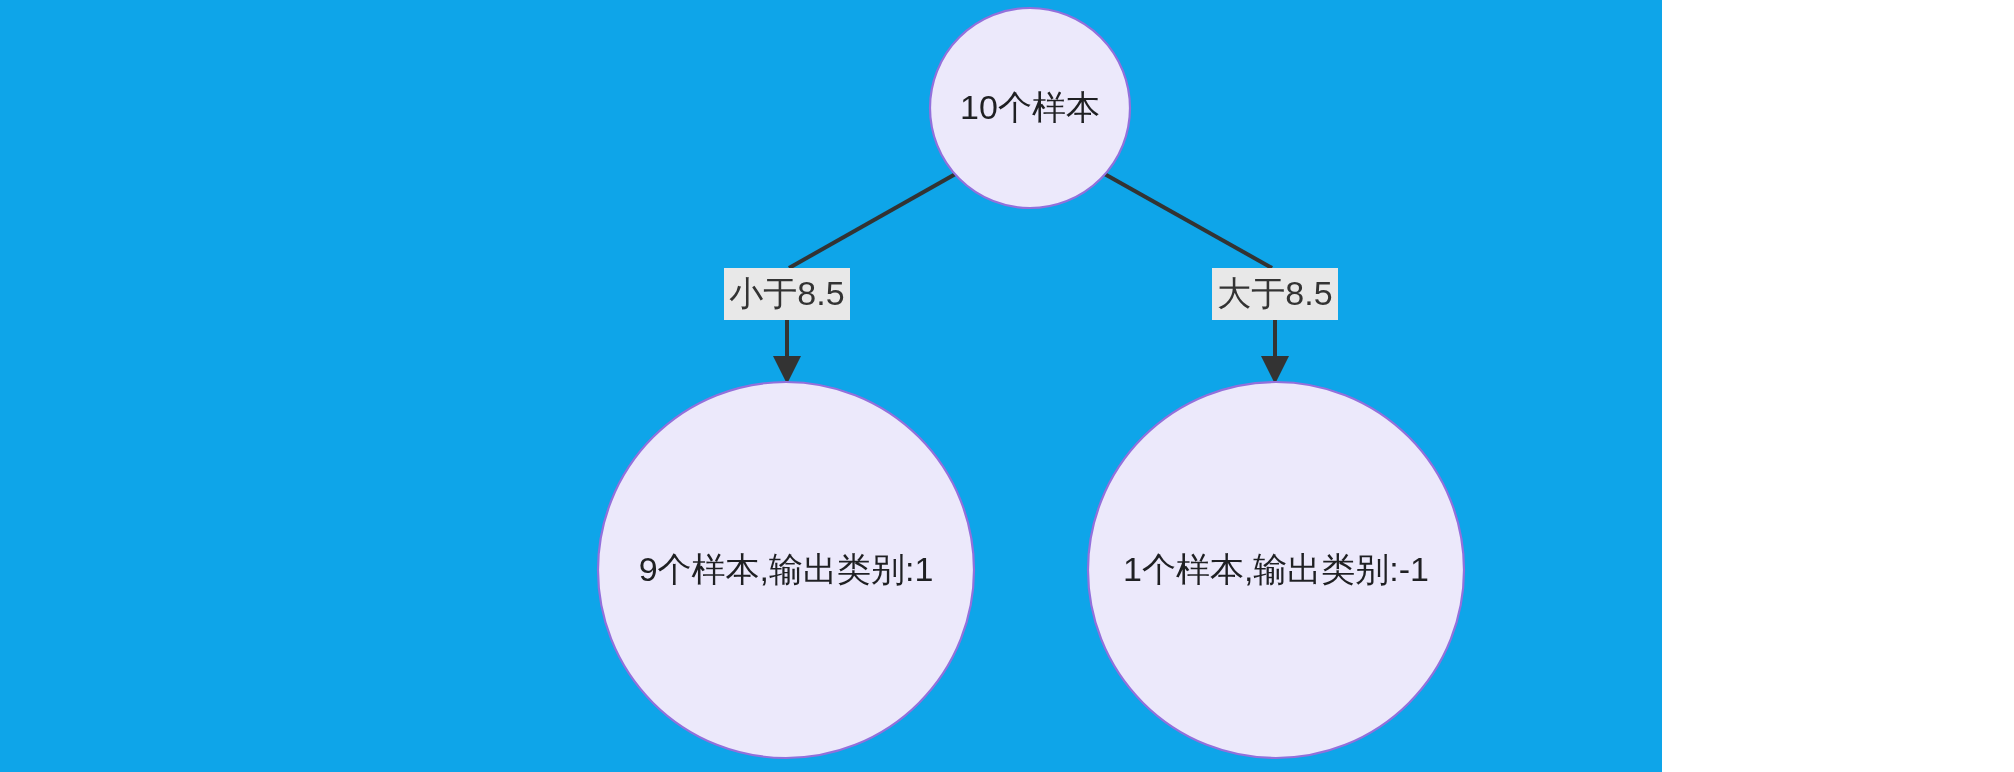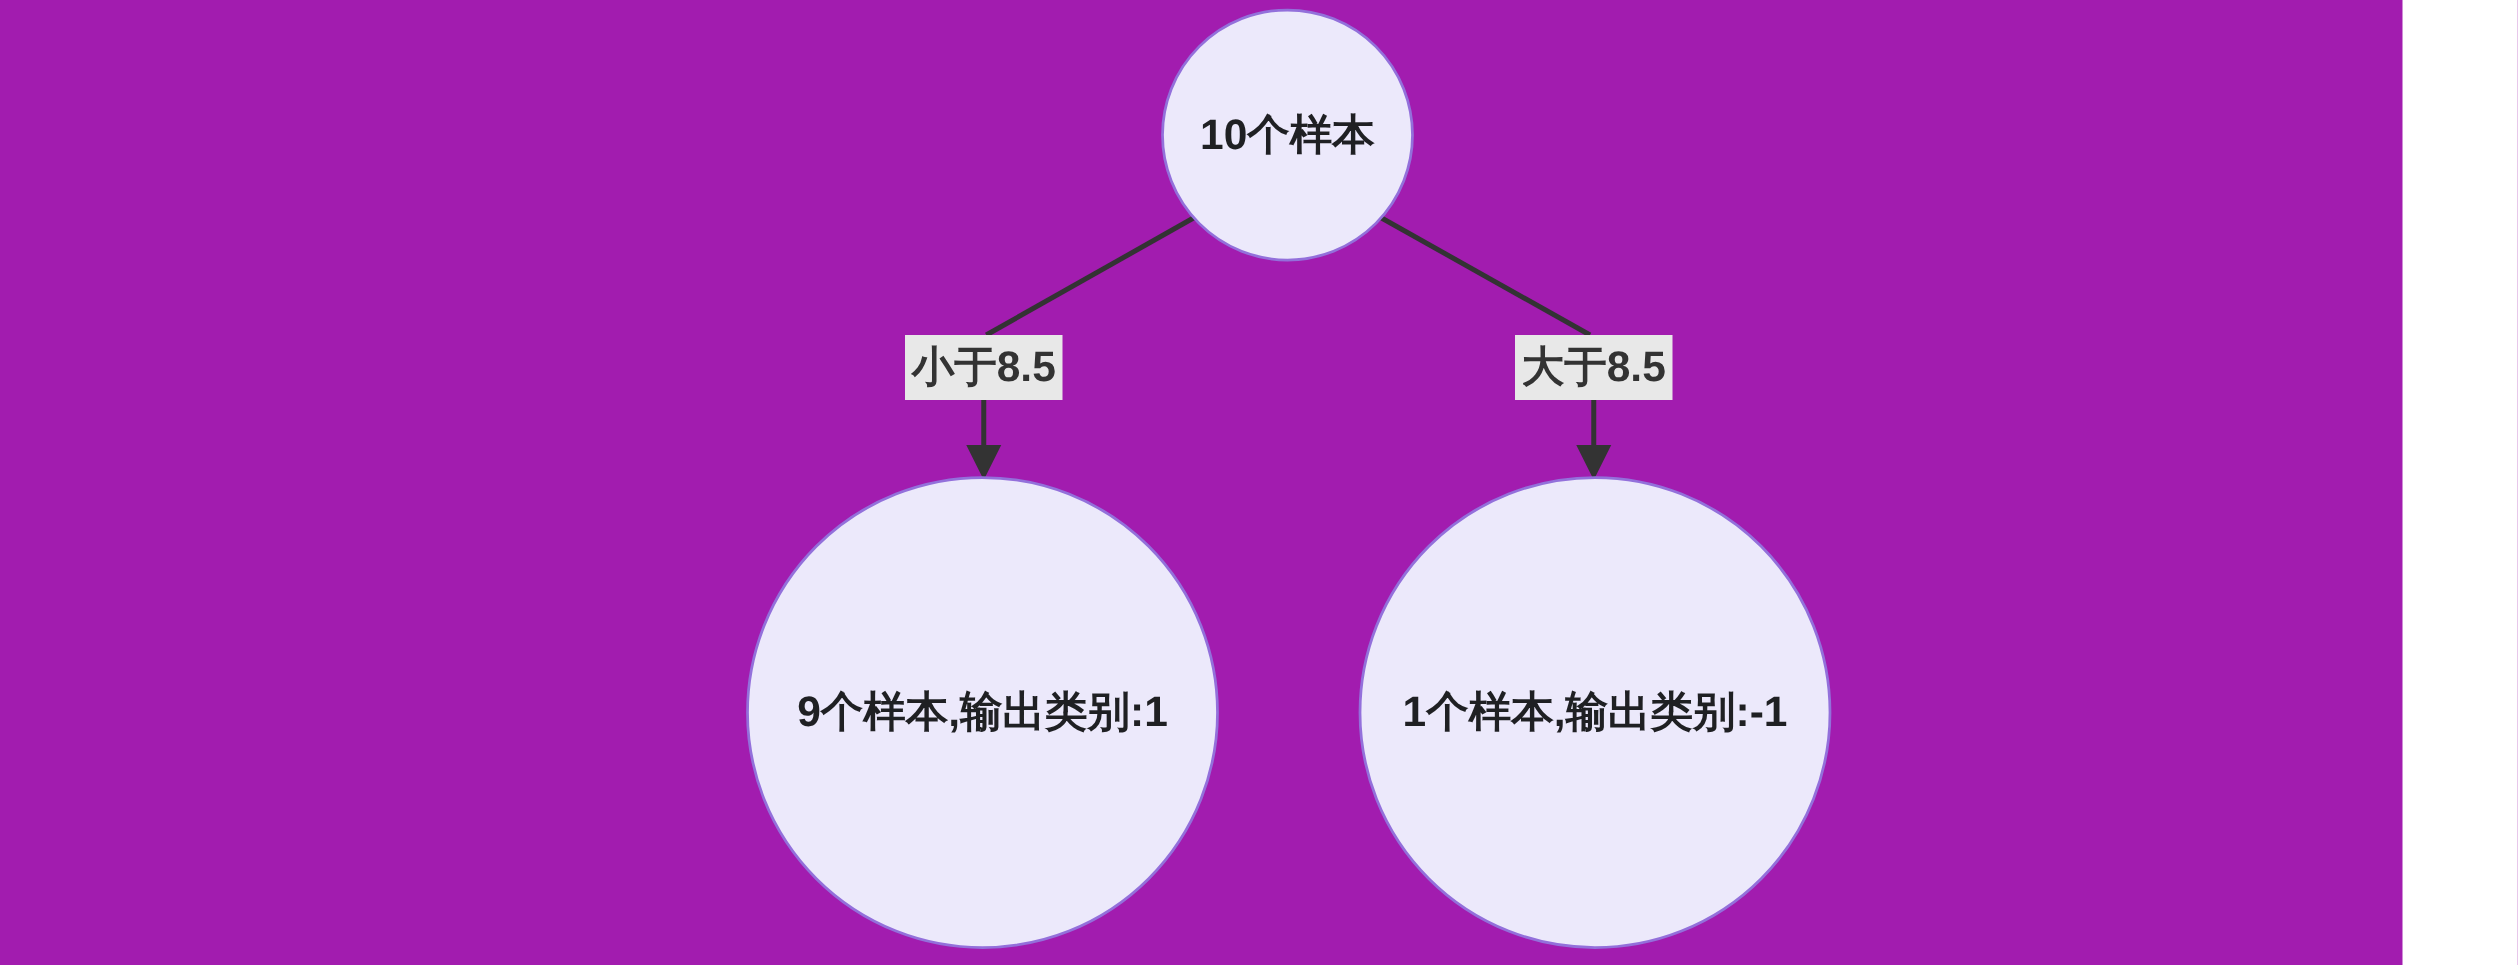--- a/index.html
+++ b/index.html
@@ -9,24 +9,23 @@
     background: #ffffff;
   }
   body {
     width: 2014px;
     height: 772px;
     overflow: hidden;
     font-family: "Liberation Sans", "DejaVu Sans", sans-serif;
   }
   #diagram-root {
     position: relative;
-    width: 1922px;
+    width: 1662px;
     height: 772px;
-    background: #a21caf;
-    font-weight: bold;
+    background: #0ea5e9;
   }
   #flow-svg {
     position: absolute;
     top: 0;
     left: 0;
     width: 2014px;
     height: 772px;
     display: block;
   }
   .node-shape {

